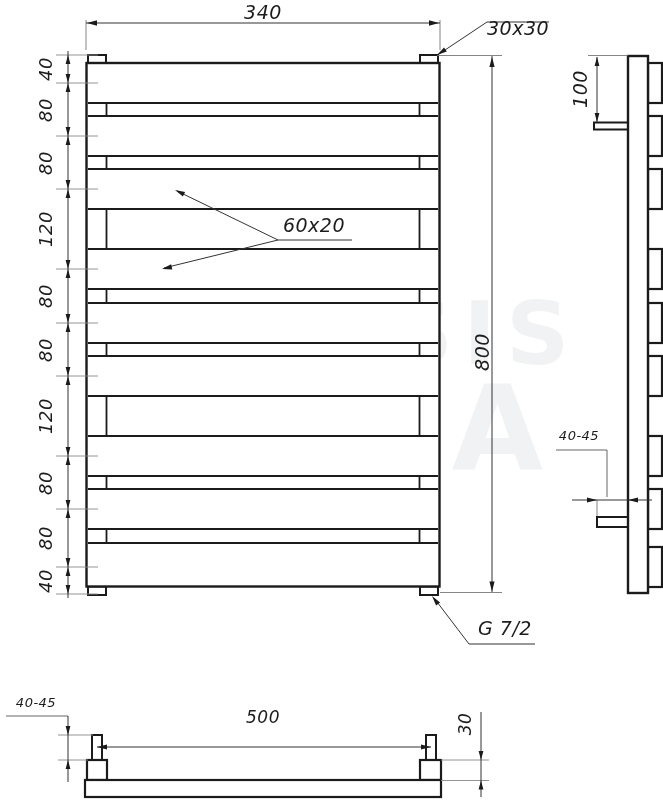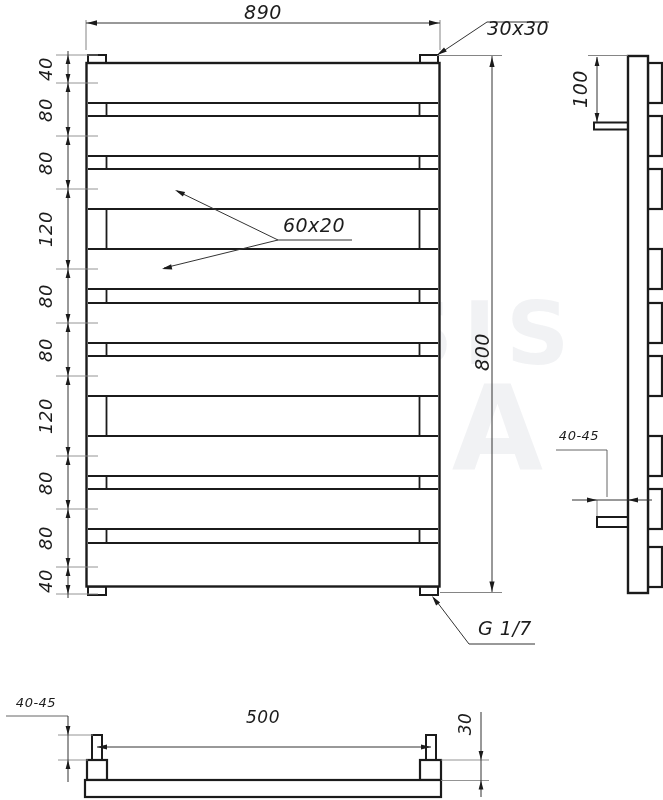--- a/index.html
+++ b/index.html
@@ -208,37 +208,37 @@
 
     <g>
       <line x1="441" y1="760" x2="489" y2="760" stroke="#888" stroke-width="0.9"></line>
       <line x1="441" y1="780.5" x2="489" y2="780.5" stroke="#888" stroke-width="0.9"></line>
       <line x1="481" y1="712" x2="481" y2="797" stroke="#333" stroke-width="1"></line>
       <polygon points="481,760 478.6,751 483.4,751" fill="#1b1b1b"></polygon>
       <polygon points="481,780.5 478.6,789.5 483.4,789.5" fill="#1b1b1b"></polygon>
     </g>
   </svg>
 
-  <div class="lbl" style="left:237px;top:2px;width:52px;">890</div>
+  <div class="lbl" style="left:237px;top:2px;width:52px;">340</div>
   <div class="lbl" style="left:487px;top:18px;width:60px;">30x30</div>
 
   <div class="lbl chain-lbl rot" style="left:24px;top:59px;">40</div>
   <div class="lbl chain-lbl rot" style="left:24px;top:99.5px;">80</div>
   <div class="lbl chain-lbl rot" style="left:24px;top:152.5px;">80</div>
   <div class="lbl chain-lbl rot" style="left:24px;top:219px;">120</div>
   <div class="lbl chain-lbl rot" style="left:24px;top:286px;">80</div>
   <div class="lbl chain-lbl rot" style="left:24px;top:339.5px;">80</div>
   <div class="lbl chain-lbl rot" style="left:24px;top:406px;">120</div>
   <div class="lbl chain-lbl rot" style="left:24px;top:472.5px;">80</div>
   <div class="lbl chain-lbl rot" style="left:24px;top:528px;">80</div>
   <div class="lbl chain-lbl rot" style="left:24px;top:570.5px;">40</div>
 
   <div class="lbl" style="left:281px;top:215px;width:66px;font-style:italic;">60x20</div>
   <div class="lbl rot" style="left:459px;top:342px;width:46px;">800</div>
-  <div class="lbl" style="left:472px;top:618px;width:66px;">G 1/7</div>
+  <div class="lbl" style="left:472px;top:618px;width:66px;">G 7/2</div>
 
   <div class="lbl rot" style="left:558px;top:79px;width:44px;">100</div>
   <div class="lbl sm" style="left:551px;top:426px;width:56px;">40-45</div>
 
   <div class="lbl sm" style="left:7px;top:693px;width:58px;">40-45</div>
   <div class="lbl md" style="left:238px;top:707px;width:50px;">500</div>
   <div class="lbl md rot" style="left:443px;top:714px;width:44px;">30</div>
 
 </div>
 

